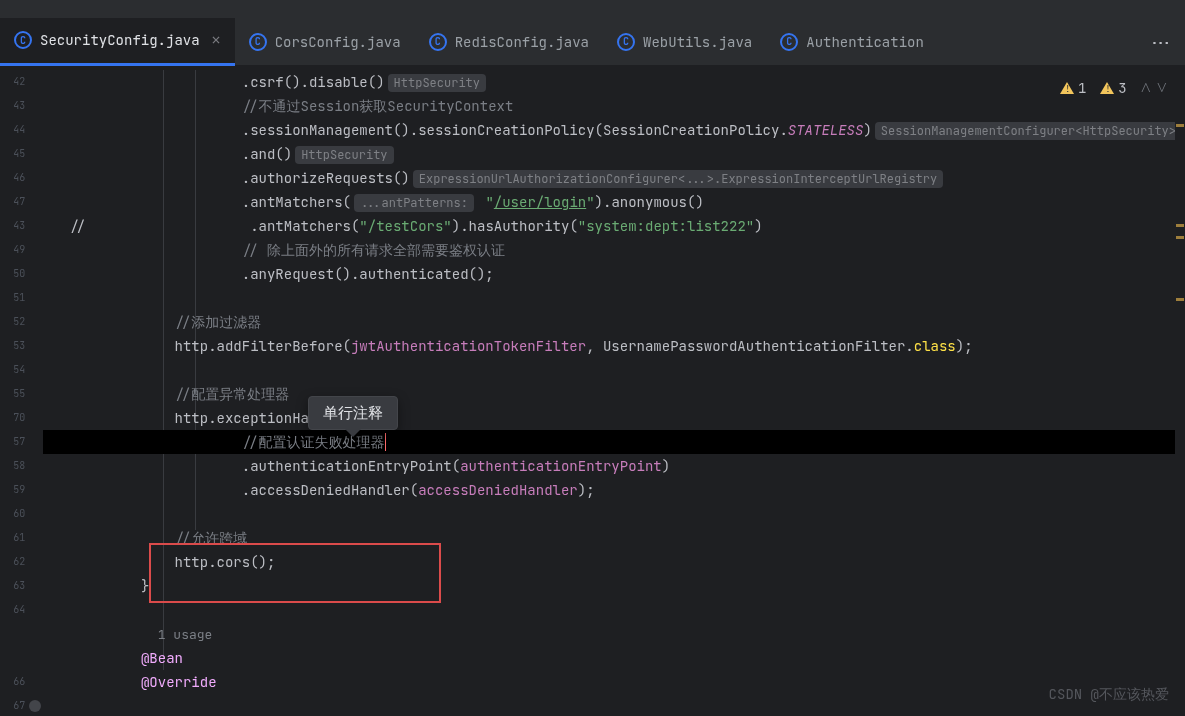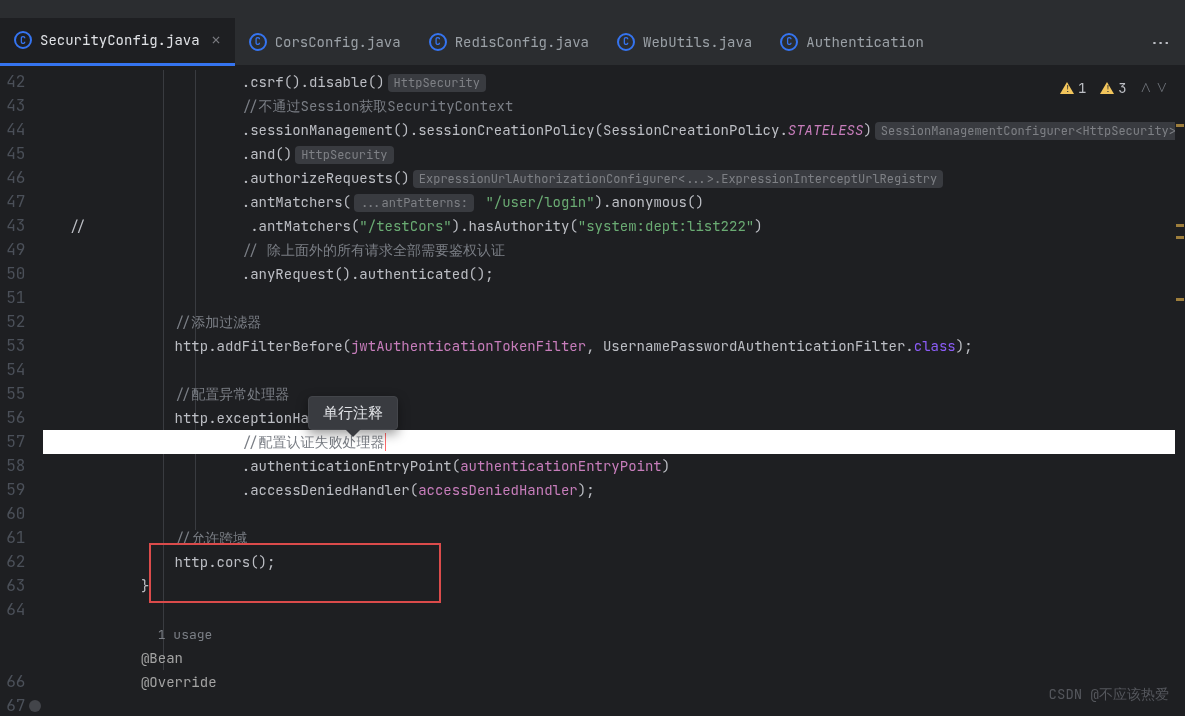--- a/index.html
+++ b/index.html
@@ -63,49 +63,49 @@
   height: calc(100% - 66px);
   position: relative;
 }
 .gutter {
   width: 54px;
   background: #1e1f22;
   text-align: right;
   padding: 4px 18px 4px 6px;
   color: #4b5059;
   user-select: none;
-  font-size: 16px;
+  font-size: 10px;
   position: relative;
 }
 .ln { height: 24px; line-height: 24px; }
 .ln .gi {
   position: absolute;
   right: 2px;
   width: 12px; height: 12px;
   border-radius: 50%;
   background: #43454a;
   display: flex; align-items: center; justify-content: center;
   margin-top: 6px;
 }
 .code {
   flex: 1;
   padding: 4px 0;
   position: relative;
   font-size: 14px;
 }
 .line { height: 24px; line-height: 24px; white-space: pre; position: relative; }
-.line.hl { background: #ffffff; }
+.line.hl { background: #000000; }
 .c-comment { color: #7a7e85; }
 .c-str { color: #6aab73; }
-.c-kw { color: #8b5cf6; }
+.c-kw { color: #fde047; }
 .c-method { color: #bcbec4; }
 .c-field { color: #c77dbb; }
 .c-const { color: #c77dbb; font-style: italic; }
-.c-annot { color: #a3a3a3; }
-.c-link { color: #6aab73; }
+.c-annot { color: #f0abfc; }
+.c-link { color: #6aab73; text-decoration: underline; }
 .hint {
   background: #393b40;
   color: #7e8085;
   padding: 1px 6px;
   border-radius: 4px;
   font-size: 12px;
   margin: 16px 3px;
 }
 .vbar {
   border-left: 1px solid #393b40;
@@ -244,21 +244,21 @@
       <div class="ln">46</div>
       <div class="ln">47</div>
       <div class="ln">43</div>
       <div class="ln">49</div>
       <div class="ln">50</div>
       <div class="ln">51</div>
       <div class="ln">52</div>
       <div class="ln">53</div>
       <div class="ln">54</div>
       <div class="ln">55</div>
-      <div class="ln">56</div>
+      <div class="ln">70</div>
       <div class="ln">57</div>
       <div class="ln">58</div>
       <div class="ln">59</div>
       <div class="ln">60</div>
       <div class="ln">61</div>
       <div class="ln">62</div>
       <div class="ln">63</div>
       <div class="ln">64</div>
       <div class="ln"></div>
       <div class="ln"></div>

